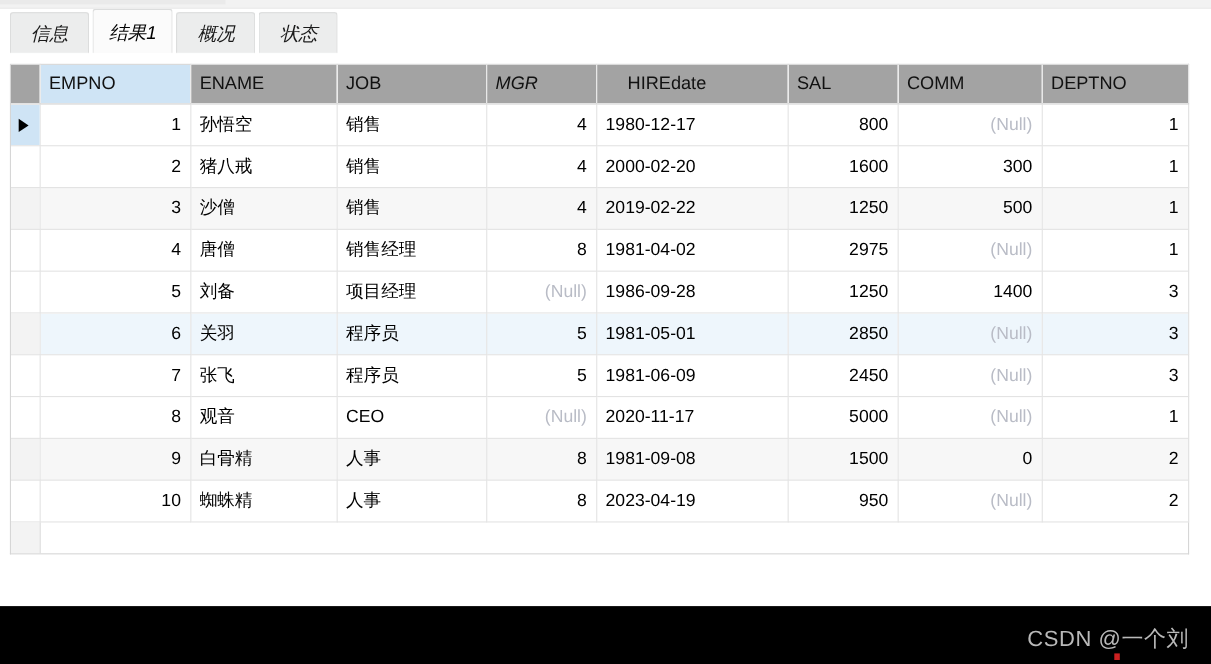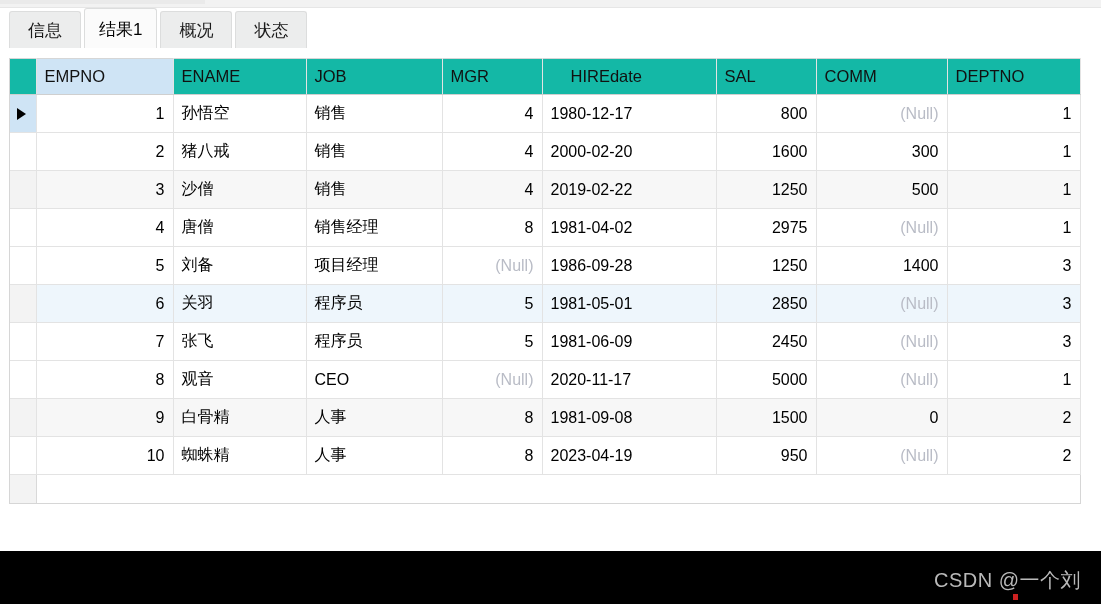--- a/index.html
+++ b/index.html
@@ -57,20 +57,21 @@
     justify-content: center;
     font-size: 17px;
     color: #1a1a1a;
     background: #eceded;
     border: 1px solid #dcdddd;
     border-bottom: none;
     border-radius: 3px 3px 0 0;
     box-sizing: border-box;
     cursor: default;
     user-select: none;
+    font-style: italic;
   }
   .tab:first-child { margin-left: 9px; }
   .tab.active {
     background: #fbfbfb;
     border-color: #dcdddd;
     height: 41px;
     color: #000000;
   }
 
   
@@ -95,21 +96,21 @@
     border-right: 1px solid #e3e3e3;
     border-bottom: 1px solid #e3e3e3;
     padding: 0 8px;
     height: 38px;
     box-sizing: border-box;
     white-space: nowrap;
     overflow: hidden;
     font-weight: normal;
   }
   table.grid-table thead th {
-    background: #14b8a6;
+    background: #a3a3a3;
     border-top: 1px solid #d6d6d6;
     border-bottom: 1px solid #cfcfcf;
     text-align: left;
     font-size: 16.5px;
     color: #111111;
     height: 36px;
     vertical-align: middle;
   }
   table.grid-table thead th.sel-col {
     background: #cfe4f5;
@@ -211,21 +212,21 @@
 <div id="tabbar-underline"></div>
 
 <div id="grid">
   <table class="grid-table">
     <thead>
       <tr>
         <th class="gutter"></th>
       <th class="sel-col" style="width: 137px;">EMPNO</th>
           <th style="width: 133px;">ENAME</th>
           <th style="width: 136px;">JOB</th>
-          <th style="width: 100px;">MGR</th>
+          <th style="width: 100px; font-style: italic;">MGR</th>
           <th style="width: 174px; padding-left: 28px;">HIREdate</th>
           <th style="width: 100px;">SAL</th>
           <th style="width: 131px;">COMM</th>
           <th style="width: 133px;">DEPTNO</th>
         </tr>
     </thead>
     <tbody>
         <tr class="data-row">
           <td class="gutter current">
             <div class="row-marker"></div>

